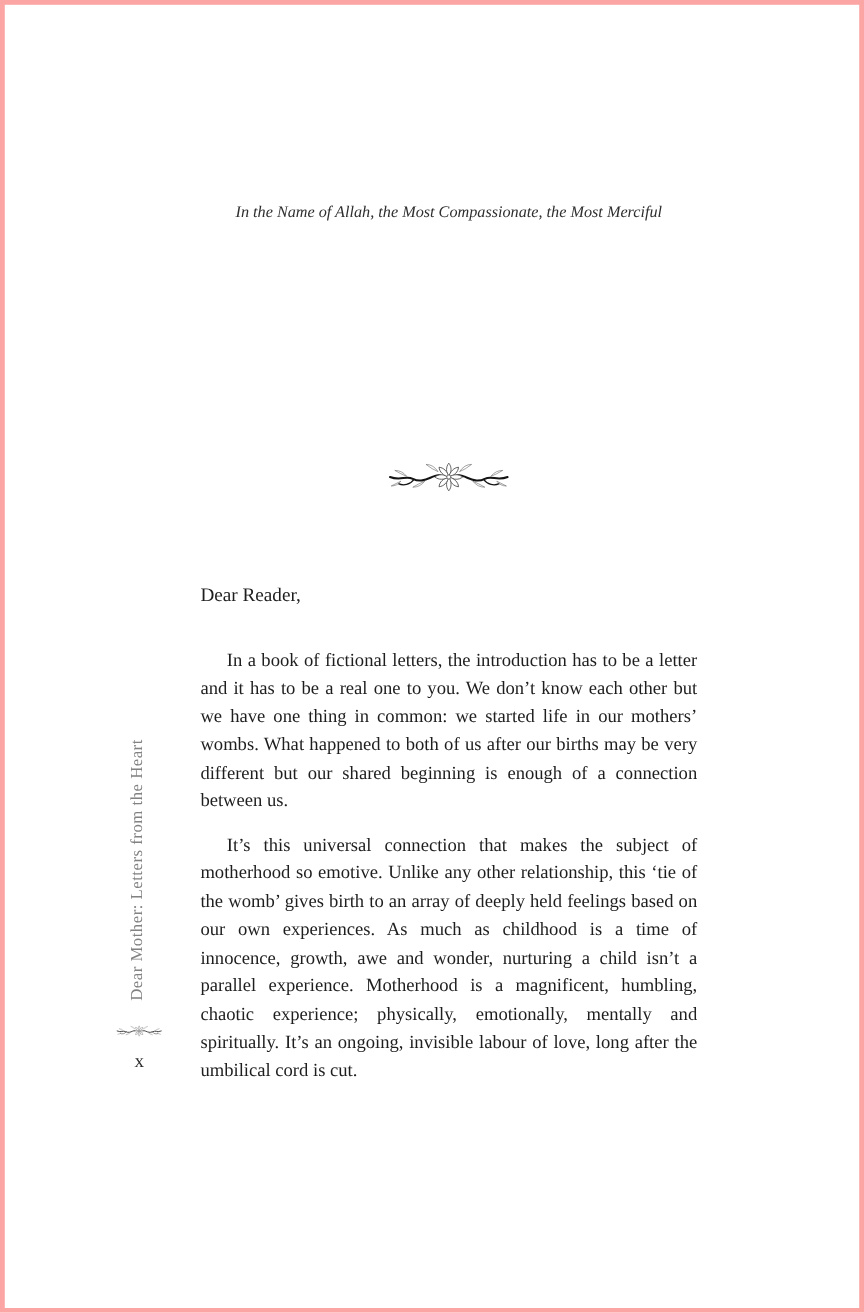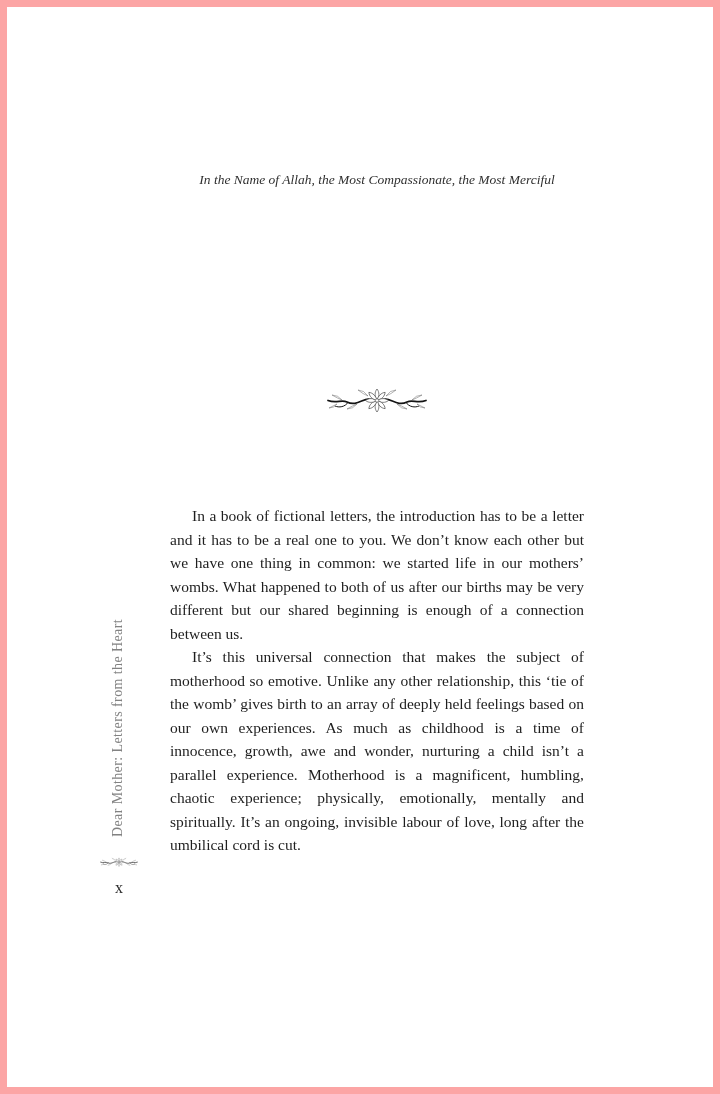--- a/index.html
+++ b/index.html
@@ -7,21 +7,21 @@
     padding: 0;
     background: #ffffff;
     font-family: "Liberation Serif", "DejaVu Serif", serif;
   }
   .page {
     position: relative;
     width: 720px;
     height: 1094px;
     background: #ffffff;
     box-sizing: border-box;
-    border: 7px solid #fca5a5;
+    border: 4px solid #fca5a5;
     overflow: hidden;
     color: #222222;
   }
   
   .bismillah {
     position: absolute;
     top: 163px;
     left: 163px;
     width: 414px;
     text-align: center;
@@ -71,22 +71,22 @@
   }
   .letter-body .salutation {
     margin: 0;
     font-size: 16px;
   }
   .letter-body p.para {
     margin: 0;
     text-align: justify;
     text-indent: 22px;
   }
-  .letter-body p.para.first  { margin-top: 16px; }
-  .letter-body p.para.second { }
+  .letter-body p.para.first  { margin-top: 30px; }
+  .letter-body p.para.second { margin-top: 13px; }
   
   .sidebar-title {
     position: absolute;
     left: 111px;
     top: 721px;
     transform: translate(-50%, -50%) rotate(-90deg);
     transform-origin: center center;
     white-space: nowrap;
     font-size: 14px;
     letter-spacing: 0.4px;
@@ -137,20 +137,21 @@
             <use href="#petal" transform="rotate(315)"></use>
             <circle r="3.4" fill="#ffffff" stroke="#4a4a4a" stroke-width="1.2"></circle>
           </g>
         </g>
       </defs>
       <use href="#ornament-full"></use>
     </svg>
   </div>
 
   <div class="letter-body">
+    <p class="salutation">Dear Reader,</p>
     <p class="para first">In a book of fictional letters, the introduction has to be a letter and it has to be a real one to you. We don’t know each other but we have one thing in common: we started life in our mothers’ wombs. What happened to both of us after our births may be very different but our shared beginning is enough of a connection between us.</p>
     <p class="para second">It’s this universal connection that makes the subject of motherhood so emotive. Unlike any other relationship, this ‘tie of the womb’ gives birth to an array of deeply held feelings based on our own experiences. As much as childhood is a time of innocence, growth, awe and wonder, nurturing a child isn’t a parallel experience. Motherhood is a magnificent, humbling, chaotic experience; physically, emotionally, mentally and spiritually. It’s an ongoing, invisible labour of love, long after the umbilical cord is cut.</p>
   </div>
 
   <div class="sidebar-title">Dear Mother: Letters from the Heart</div>
 
   <div class="ornament-small">
     <svg width="42" height="12" viewBox="0 0 220 64" aria-hidden="true">
       <use href="#ornament-full"></use>
     </svg>

